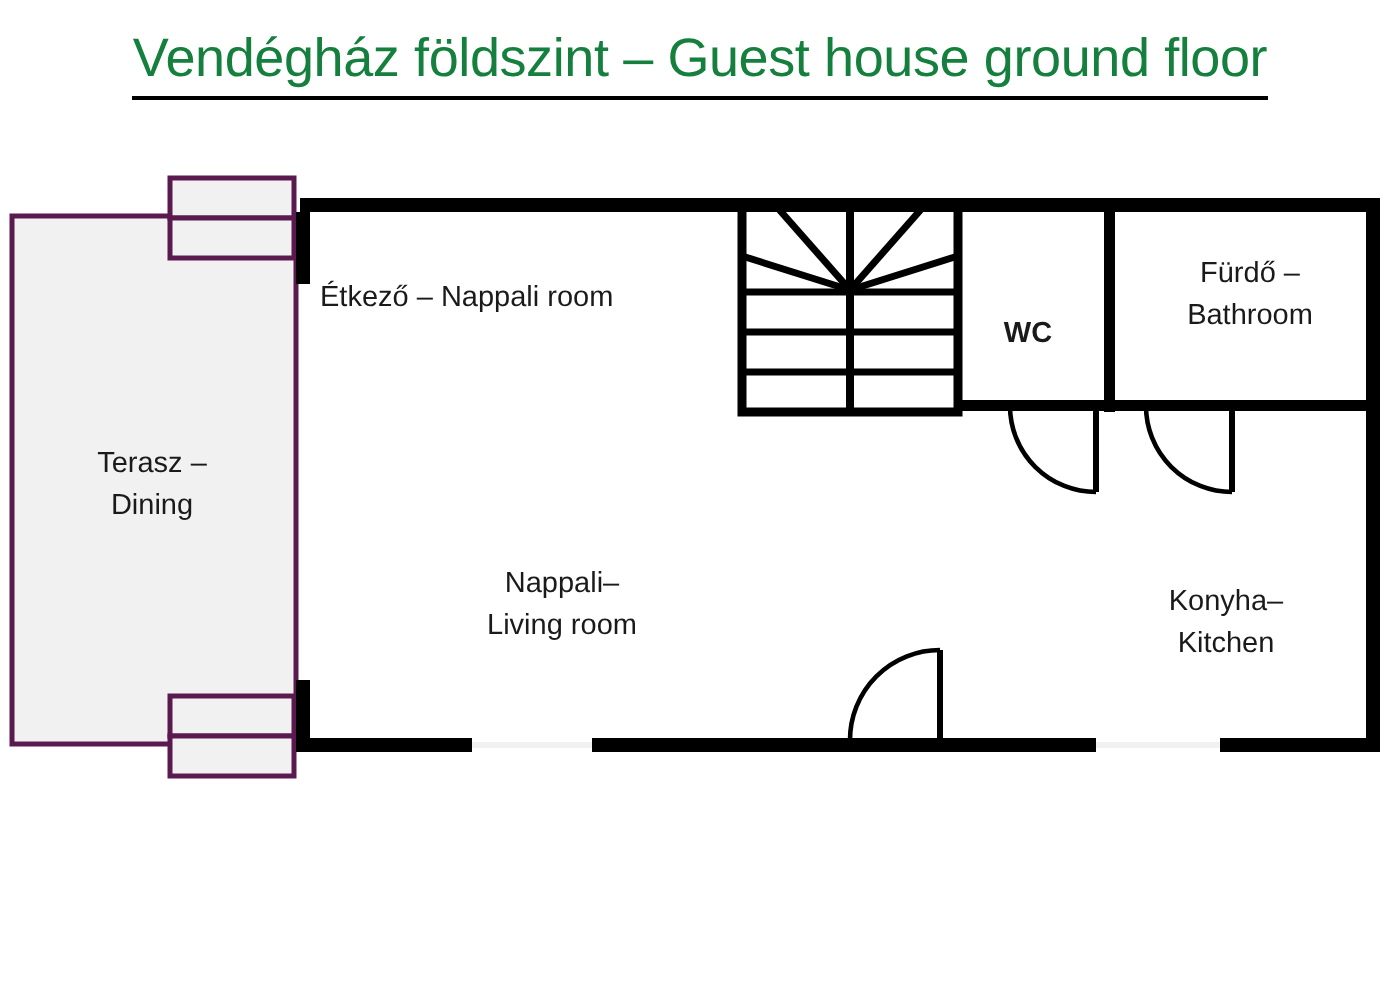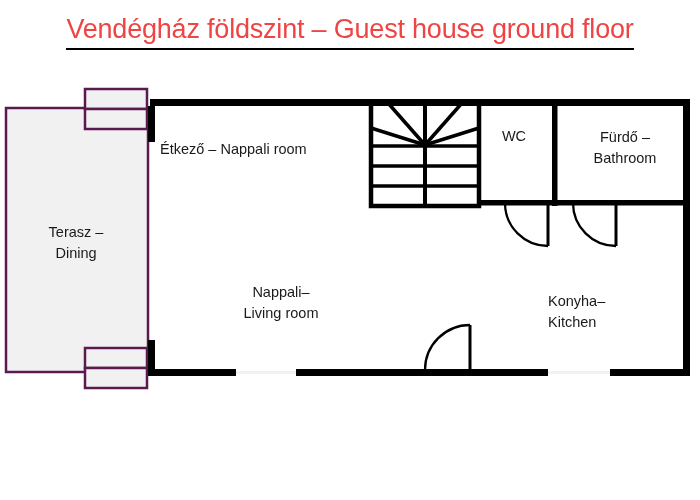--- a/index.html
+++ b/index.html
@@ -25,21 +25,21 @@
   
   #plan-title {
     position: absolute;
     left: 0;
     top: 14px;
     width: 700px;
     text-align: center;
     font-size: 27px;
     font-weight: 400;
     letter-spacing: -0.2px;
-    color: #ef4444;
+    color: #15803d;
     white-space: nowrap;
   }
   #plan-title .title-underline {
     display: inline-block;
     border-bottom: 2px solid #000000;
     padding-bottom: 3px;
   }
 
   
   #plan-canvas {
@@ -56,24 +56,24 @@
     position: absolute;
     font-size: 14.5px;
     line-height: 1.45;
     color: #1a1a1a;
     text-align: center;
     white-space: pre-line;
     pointer-events: none;
   }
   #label-terrace   { left: 18px;  top: 222px; width: 116px; }
   #label-dining    { left: 160px; top: 139px; width: 212px; text-align: left; }
-  #label-wc        { left: 478px; top: 126px; width: 72px; }
+  #label-wc        { left: 478px; top: 157px; width: 72px; font-weight: bold; }
   #label-bathroom  { left: 560px; top: 127px; width: 130px; }
   #label-living    { left: 196px; top: 282px; width: 170px; }
-  #label-kitchen   { left: 548px; top: 291px; width: 130px; text-align: left; }
+  #label-kitchen   { left: 548px; top: 291px; width: 130px; text-align: center; }
 </style>
 </head>
 <body>
 
 <div id="floorplan-page">
 
   <div id="plan-title">
     <span class="title-underline">Vendégház földszint – Guest house ground floor</span>
   </div>
 

